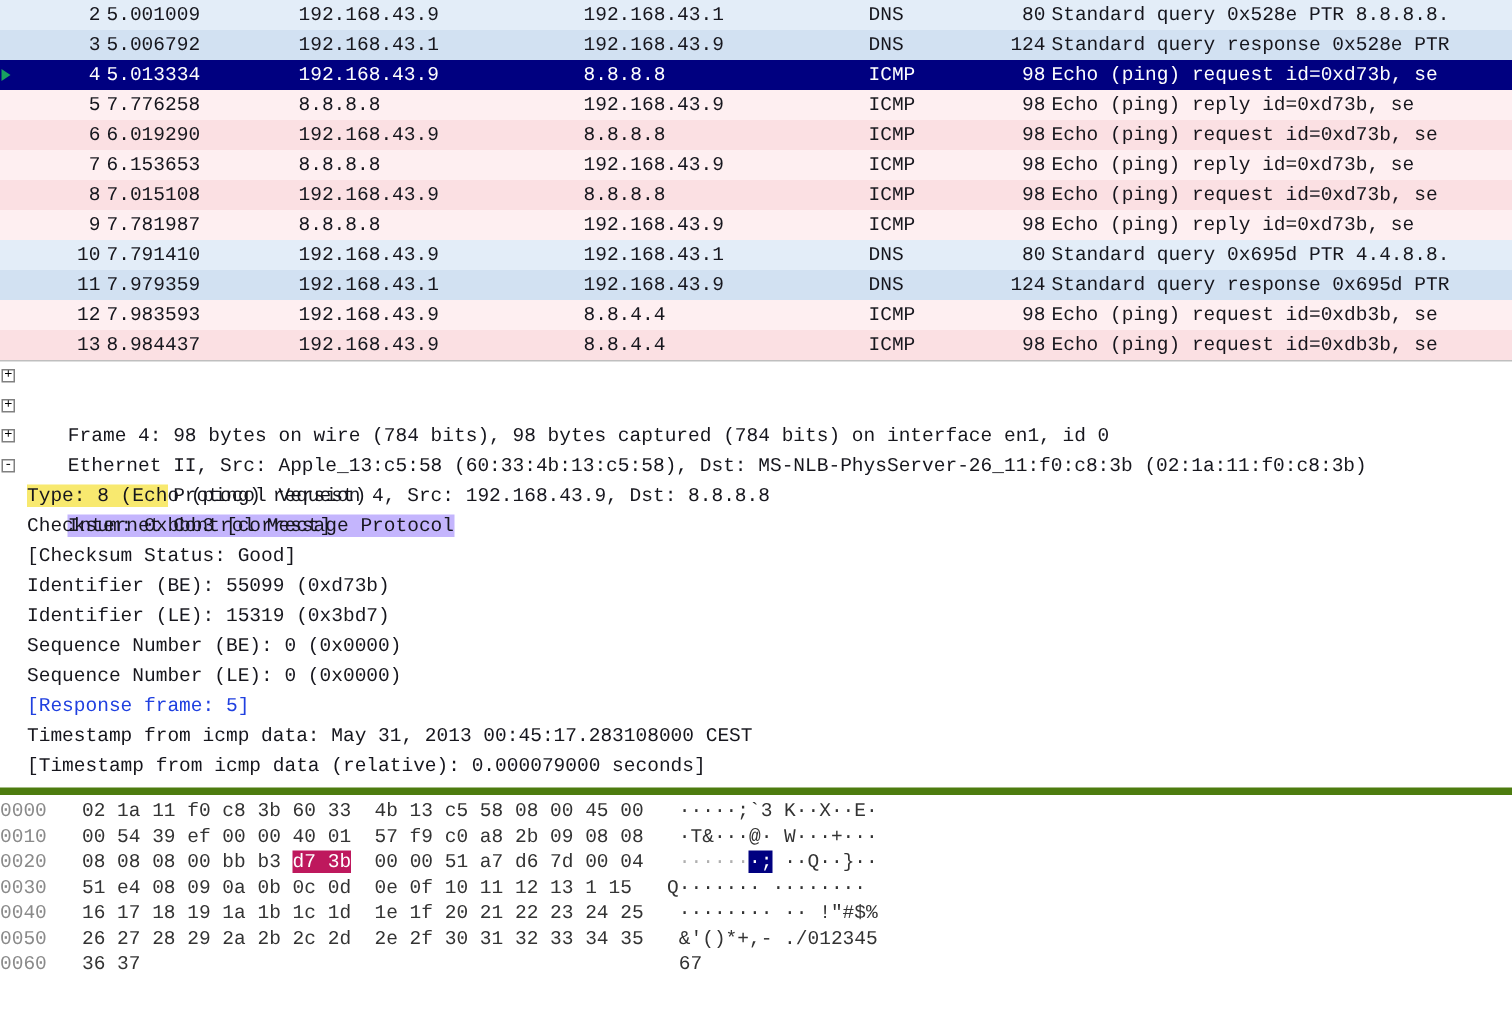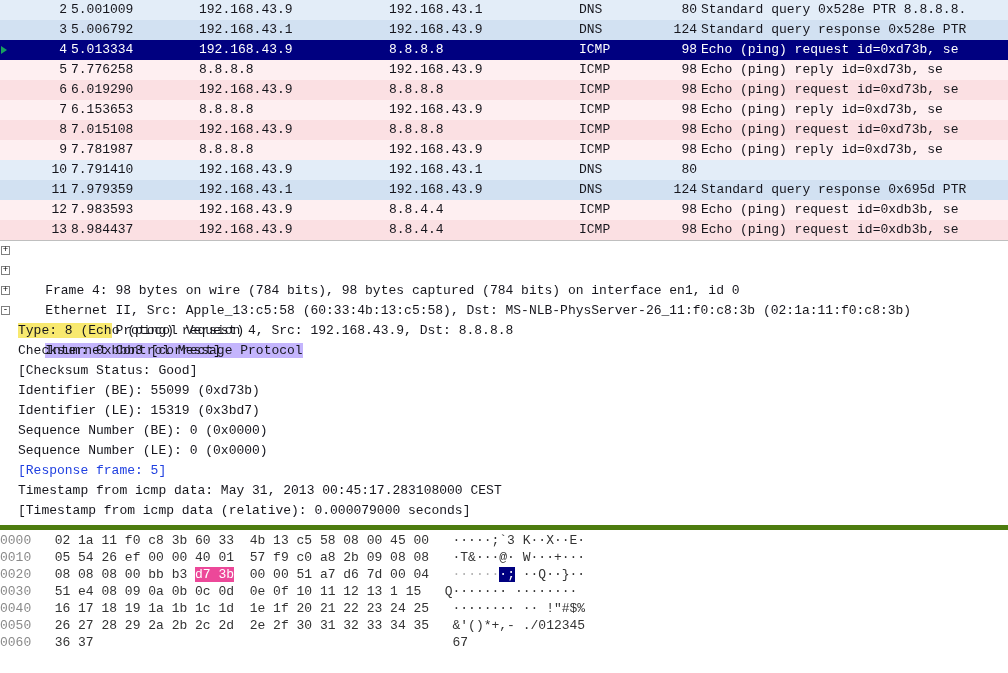--- a/index.html
+++ b/index.html
@@ -48,21 +48,21 @@
   .pad2 { padding-left: 18px; }
   .hl-sec  { background:#c4b5fd; }
   .hl-type { background:#f8e96f; }
   .link { color:#2040e0; }
 
   
   .hex { background:#fff; color:#333; border-top:5px solid #4d7c0f; padding-top:2px;}
   .hex-line { height:17px; line-height:17px; white-space:pre; font-size:13px; }
   .off { color:#8a8a8a; }
   .hx  { color:#333; }
-  .hx-hl { background:#ec4899; color:#fff; }
+  .hx-hl { background:#be185d; color:#fff; }
   .asc { color:#333; }
   .asc-dim { color:#b0b0b0; }
   .asc-hl { background:#000080; color:#fff; }
 </style>
 </head>
 <body>
 
 <div class="packets" id="packets">
     <div class="packet-row c-light">
       <span class="gutter"></span>
@@ -145,20 +145,21 @@
       <span class="col-info">Echo (ping) reply    id=0xd73b, se</span>
     </div>
     <div class="packet-row c-light">
       <span class="gutter"></span>
       <span class="col-no">10</span>
       <span class="col-time">7.791410</span>
       <span class="col-src">192.168.43.9</span>
       <span class="col-dst">192.168.43.1</span>
       <span class="col-proto">DNS</span>
       <span class="col-len">80</span>
+      <span class="col-info">Standard query 0x695d PTR 4.4.8.8.</span>
     </div>
     <div class="packet-row c-dark">
       <span class="gutter"></span>
       <span class="col-no">11</span>
       <span class="col-time">7.979359</span>
       <span class="col-src">192.168.43.1</span>
       <span class="col-dst">192.168.43.9</span>
       <span class="col-proto">DNS</span>
       <span class="col-len">124</span>
       <span class="col-info">Standard query response 0x695d PTR</span>
@@ -209,19 +210,19 @@
   <div class="detail-line pad2"><span>Identifier (LE): 15319 (0x3bd7)</span></div>
   <div class="detail-line pad2"><span>Sequence Number (BE): 0 (0x0000)</span></div>
   <div class="detail-line pad2"><span>Sequence Number (LE): 0 (0x0000)</span></div>
   <div class="detail-line pad2"><span class="link">[Response frame: 5]</span></div>
   <div class="detail-line pad2"><span>Timestamp from icmp data: May 31, 2013 00:45:17.283108000 CEST</span></div>
   <div class="detail-line pad2"><span>[Timestamp from icmp data (relative): 0.000079000 seconds]</span></div>
 </div>
 
 <div class="hex" id="hex">
     <div class="hex-line"><span class="off">0000</span>   <span class="hx">02 1a 11 f0 c8 3b 60 33</span>  <span class="hx">4b 13 c5 58 08 00 45 00</span>   <span class="asc">·····;`3 K··X··E·</span></div>
-    <div class="hex-line"><span class="off">0010</span>   <span class="hx">05 54 26 ef 00 00 40 01</span>  <span class="hx">57 f9 c0 a8 2b 09 08 08</span>   <span class="asc">·T&amp;···@· W···+···</span></div>
+    <div class="hex-line"><span class="off">0010</span>   <span class="hx">00 54 39 ef 00 00 40 01</span>  <span class="hx">57 f9 c0 a8 2b 09 08 08</span>   <span class="asc">·T&amp;···@· W···+···</span></div>
     <div class="hex-line"><span class="off">0020</span>   <span class="hx">08 08 08 00 bb b3 </span><span class="hx-hl">d7 3b</span>  <span class="hx">00 00 51 a7 d6 7d 00 04</span>   <span class="asc-dim">······</span><span class="asc-hl">·;</span><span class="asc"> ··Q··}··</span></div>
     <div class="hex-line"><span class="off">0030</span>   <span class="hx">51 e4 08 09 0a 0b 0c 0d</span>  <span class="hx">0e 0f 10 11 12 13 1 15</span>   <span class="asc">Q······· ········</span></div>
     <div class="hex-line"><span class="off">0040</span>   <span class="hx">16 17 18 19 1a 1b 1c 1d</span>  <span class="hx">1e 1f 20 21 22 23 24 25</span>   <span class="asc">········ ·· !"#$%</span></div>
     <div class="hex-line"><span class="off">0050</span>   <span class="hx">26 27 28 29 2a 2b 2c 2d</span>  <span class="hx">2e 2f 30 31 32 33 34 35</span>   <span class="asc">&amp;'()*+,- ./012345</span></div>
     <div class="hex-line"><span class="off">0060</span>   <span class="hx">36 37                  </span>  <span class="hx">                       </span>   <span class="asc">67</span></div>
   </div>
 
 </body></html>

